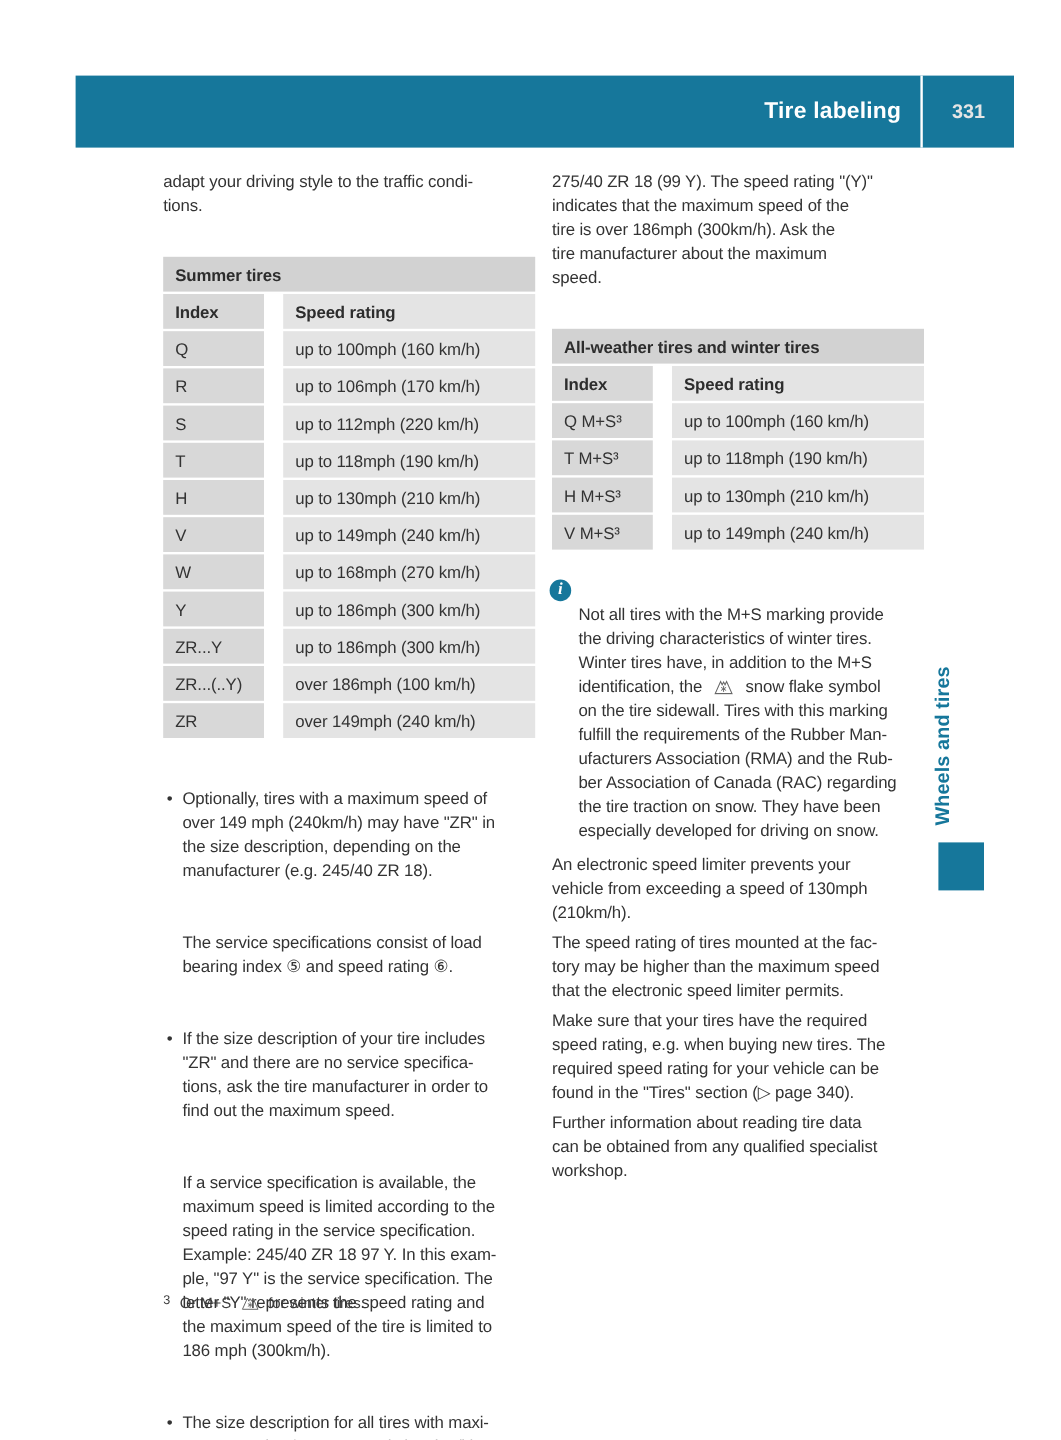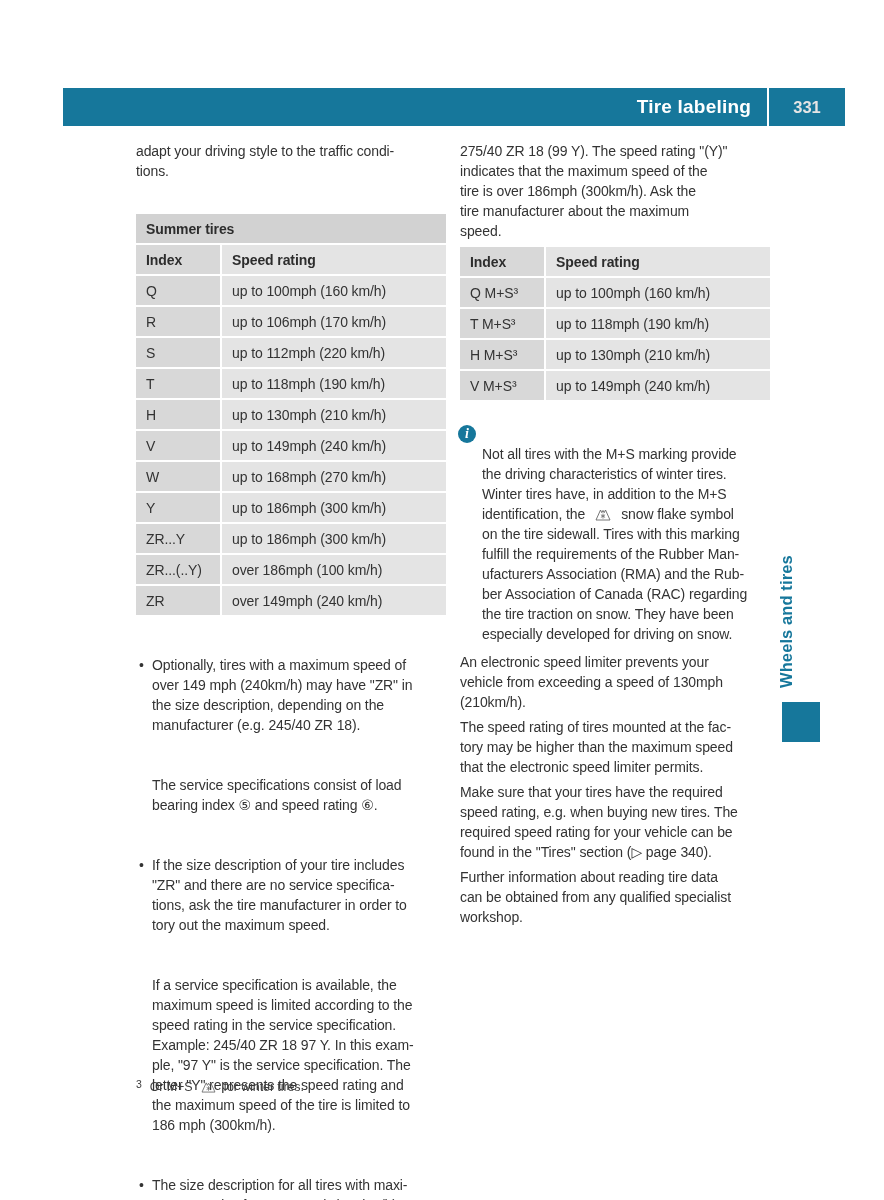--- a/index.html
+++ b/index.html
@@ -8,35 +8,35 @@
     --t-index:#d8d8d8;
     --t-value:#e4e4e4;
     --ink:#333333;
   }
   *{margin:0;padding:0;box-sizing:border-box;}
   html,body{background:#ffffff;}
   body{font-family:"Liberation Sans","DejaVu Sans",sans-serif;color:var(--ink);}
   .page{position:relative;width:884px;height:1200px;background:#ffffff;overflow:hidden;}
 
   
-  .topbar{position:absolute;left:63px;top:63px;width:782px;height:38px;background:var(--accent);display:flex;align-items:stretch;margin-top:25px;}
+  .topbar{position:absolute;left:63px;top:63px;width:782px;height:60px;background:var(--accent);display:flex;align-items:stretch;}
   .topbar-title{flex:1;display:flex;align-items:center;justify-content:flex-end;color:#fff;font-size:19px;font-weight:bold;padding-right:16px;letter-spacing:.2px;}
   .topbar-divider{width:2px;background:#ffffff;}
   .topbar-page{width:76px;display:flex;align-items:center;justify-content:center;color:#e5e5e5;font-size:16.5px;font-weight:600;}
 
   
   .col{position:absolute;top:141px;width:310px;font-size:14px;line-height:20px;letter-spacing:-0.1px;}
   .col-left{left:136px;}
   .col-right{left:460px;}
   .body-text{white-space:pre-line;}
 
   
   .spec-table{margin-top:6px;font-size:14px;}
   .t-title{background:var(--t-title);font-weight:bold;color:#2d2d2d;padding:5px 10px 4px;margin-bottom:2px;line-height:20px;margin-top:33px;}
-  .t-row{display:flex;gap:2px;margin-bottom:2px;}
+  .t-row{display:flex;gap:16px;margin-bottom:2px;}
   .t-c1{width:84px;flex-shrink:0;background:var(--t-index);padding:5px 10px 4px;line-height:20px;}
   .t-c2{flex:1;background:var(--t-value);padding:5px 10px 4px;line-height:20px;}
   .t-head .t-c1,.t-head .t-c2{font-weight:bold;color:#2d2d2d;}
 
   
   .bullets{list-style:none;margin-top:22px;}
   .bullets li{position:relative;padding-left:16px;margin-bottom:6px;}
   .bullets li::before{content:"\2022";position:absolute;left:3px;top:0;color:var(--ink);}
   .bullets p{white-space:pre-line;margin-bottom:5px;margin-top:40px;}
   .bullets p:last-child{margin-bottom:0;}
@@ -136,21 +136,21 @@
 over 149 mph (240km/h) may have "ZR" in
 the size description, depending on the
 manufacturer (e.g. 245/40 ZR 18).</p>
         <p>The service specifications consist of load
 bearing index ⑤ and speed rating ⑥.</p>
       </li>
       <li>
         <p>If the size description of your tire includes
 "ZR" and there are no service specifica-
 tions, ask the tire manufacturer in order to
-tory out the maximum speed.</p>
+find out the maximum speed.</p>
         <p>If a service specification is available, the
 maximum speed is limited according to the
 speed rating in the service specification.
 Example: 245/40 ZR 18 97 Y. In this exam-
 ple, "97 Y" is the service specification. The
 letter "Y" represents the speed rating and
 the maximum speed of the tire is limited to
 186 mph (300km/h).</p>
       </li>
       <li>
@@ -163,20 +163,21 @@
   </div>
 
   <div class="col col-right">
     <p class="body-text intro">275/40 ZR 18 (99 Y). The speed rating "(Y)"
 indicates that the maximum speed of the
 tire is over 186mph (300km/h). Ask the
 tire manufacturer about the maximum
 speed.</p>
 
     <div class="spec-table">
+      <div class="t-title">All-weather tires and winter tires</div>
       <div class="t-row t-head">
         <div class="t-c1">Index</div>
         <div class="t-c2">Speed rating</div>
       </div>
       <div class="t-row">
           <div class="t-c1">Q M+S³</div>
           <div class="t-c2">up to 100mph (160 km/h)</div>
         </div>
       <div class="t-row">
           <div class="t-c1">T M+S³</div>

